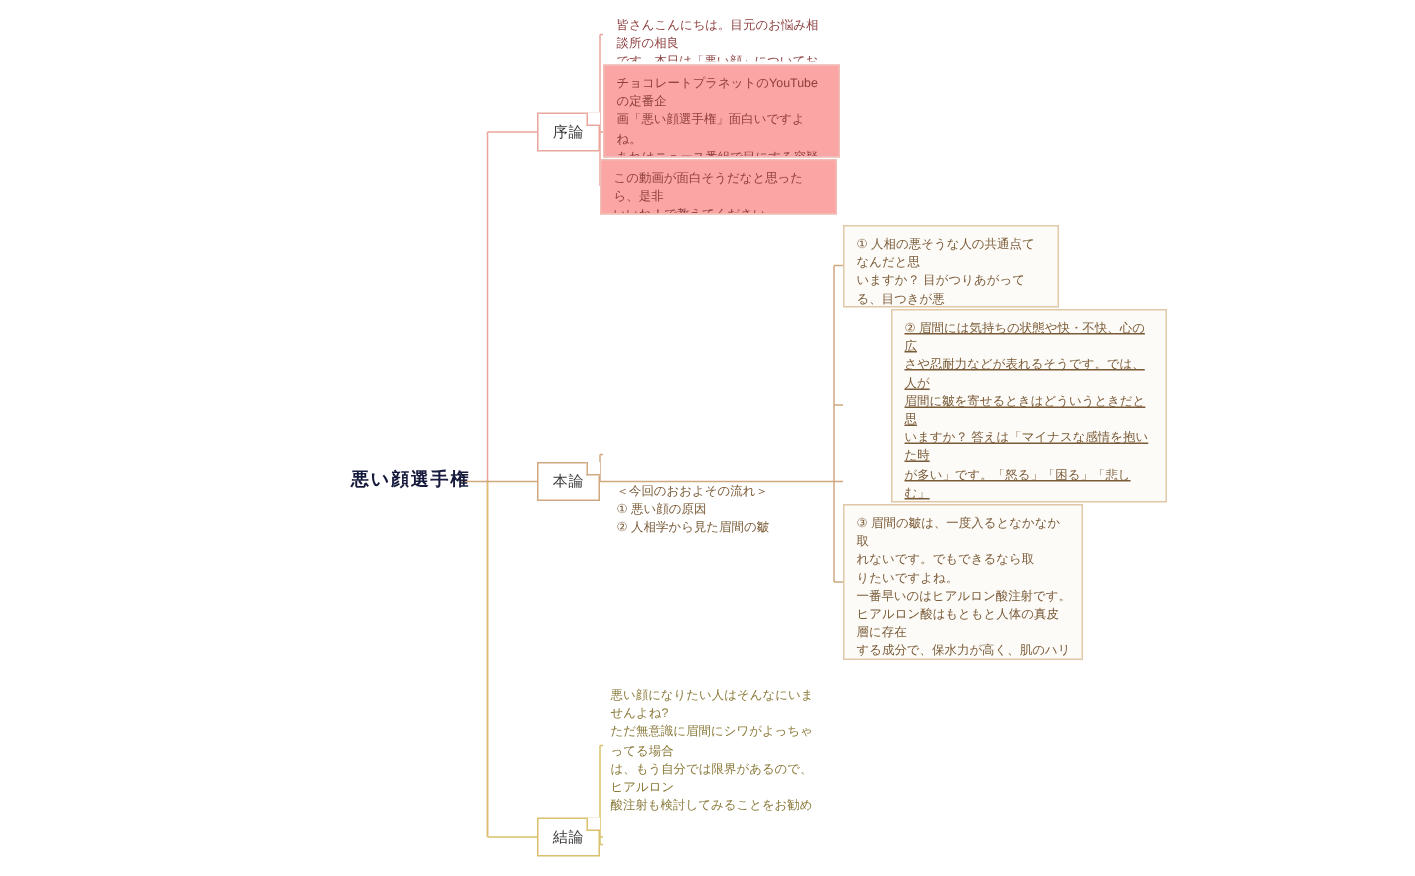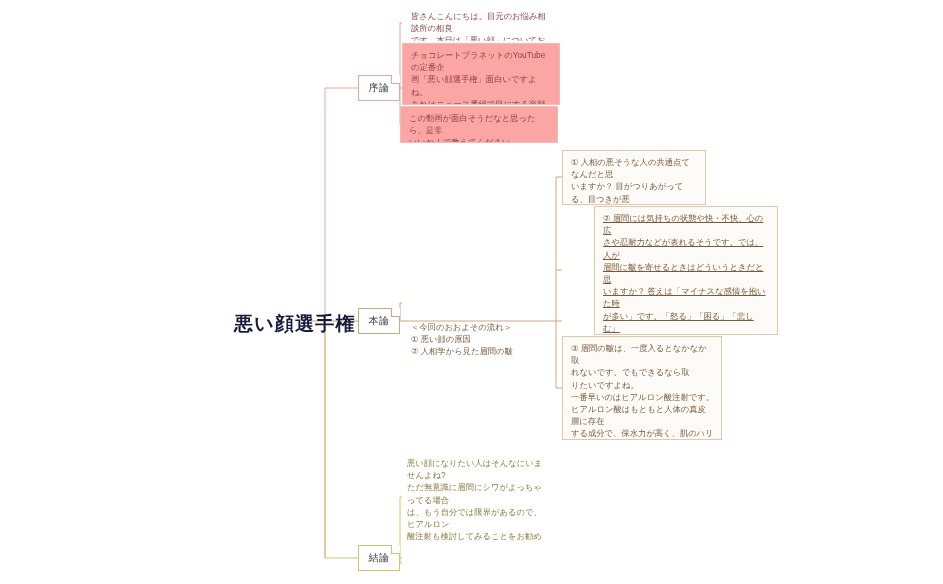--- a/index.html
+++ b/index.html
@@ -10,21 +10,21 @@
     overflow:hidden;
     position:relative;
   }
   #canvas{position:absolute;left:0;top:0;width:943px;height:584px;}
   svg.wires{position:absolute;left:0;top:0;width:943px;height:584px;pointer-events:none;}
 
   
   .root-node{
     position:absolute;
     left:234px;top:311px;
-    font-size:19px;
+    font-size:12px;
     font-weight:bold;
     color:#1b1f४0;
     color:#161a3c;
     letter-spacing:1.2px;
     white-space:nowrap;
   }
 
   
   .branch{
     position:absolute;

